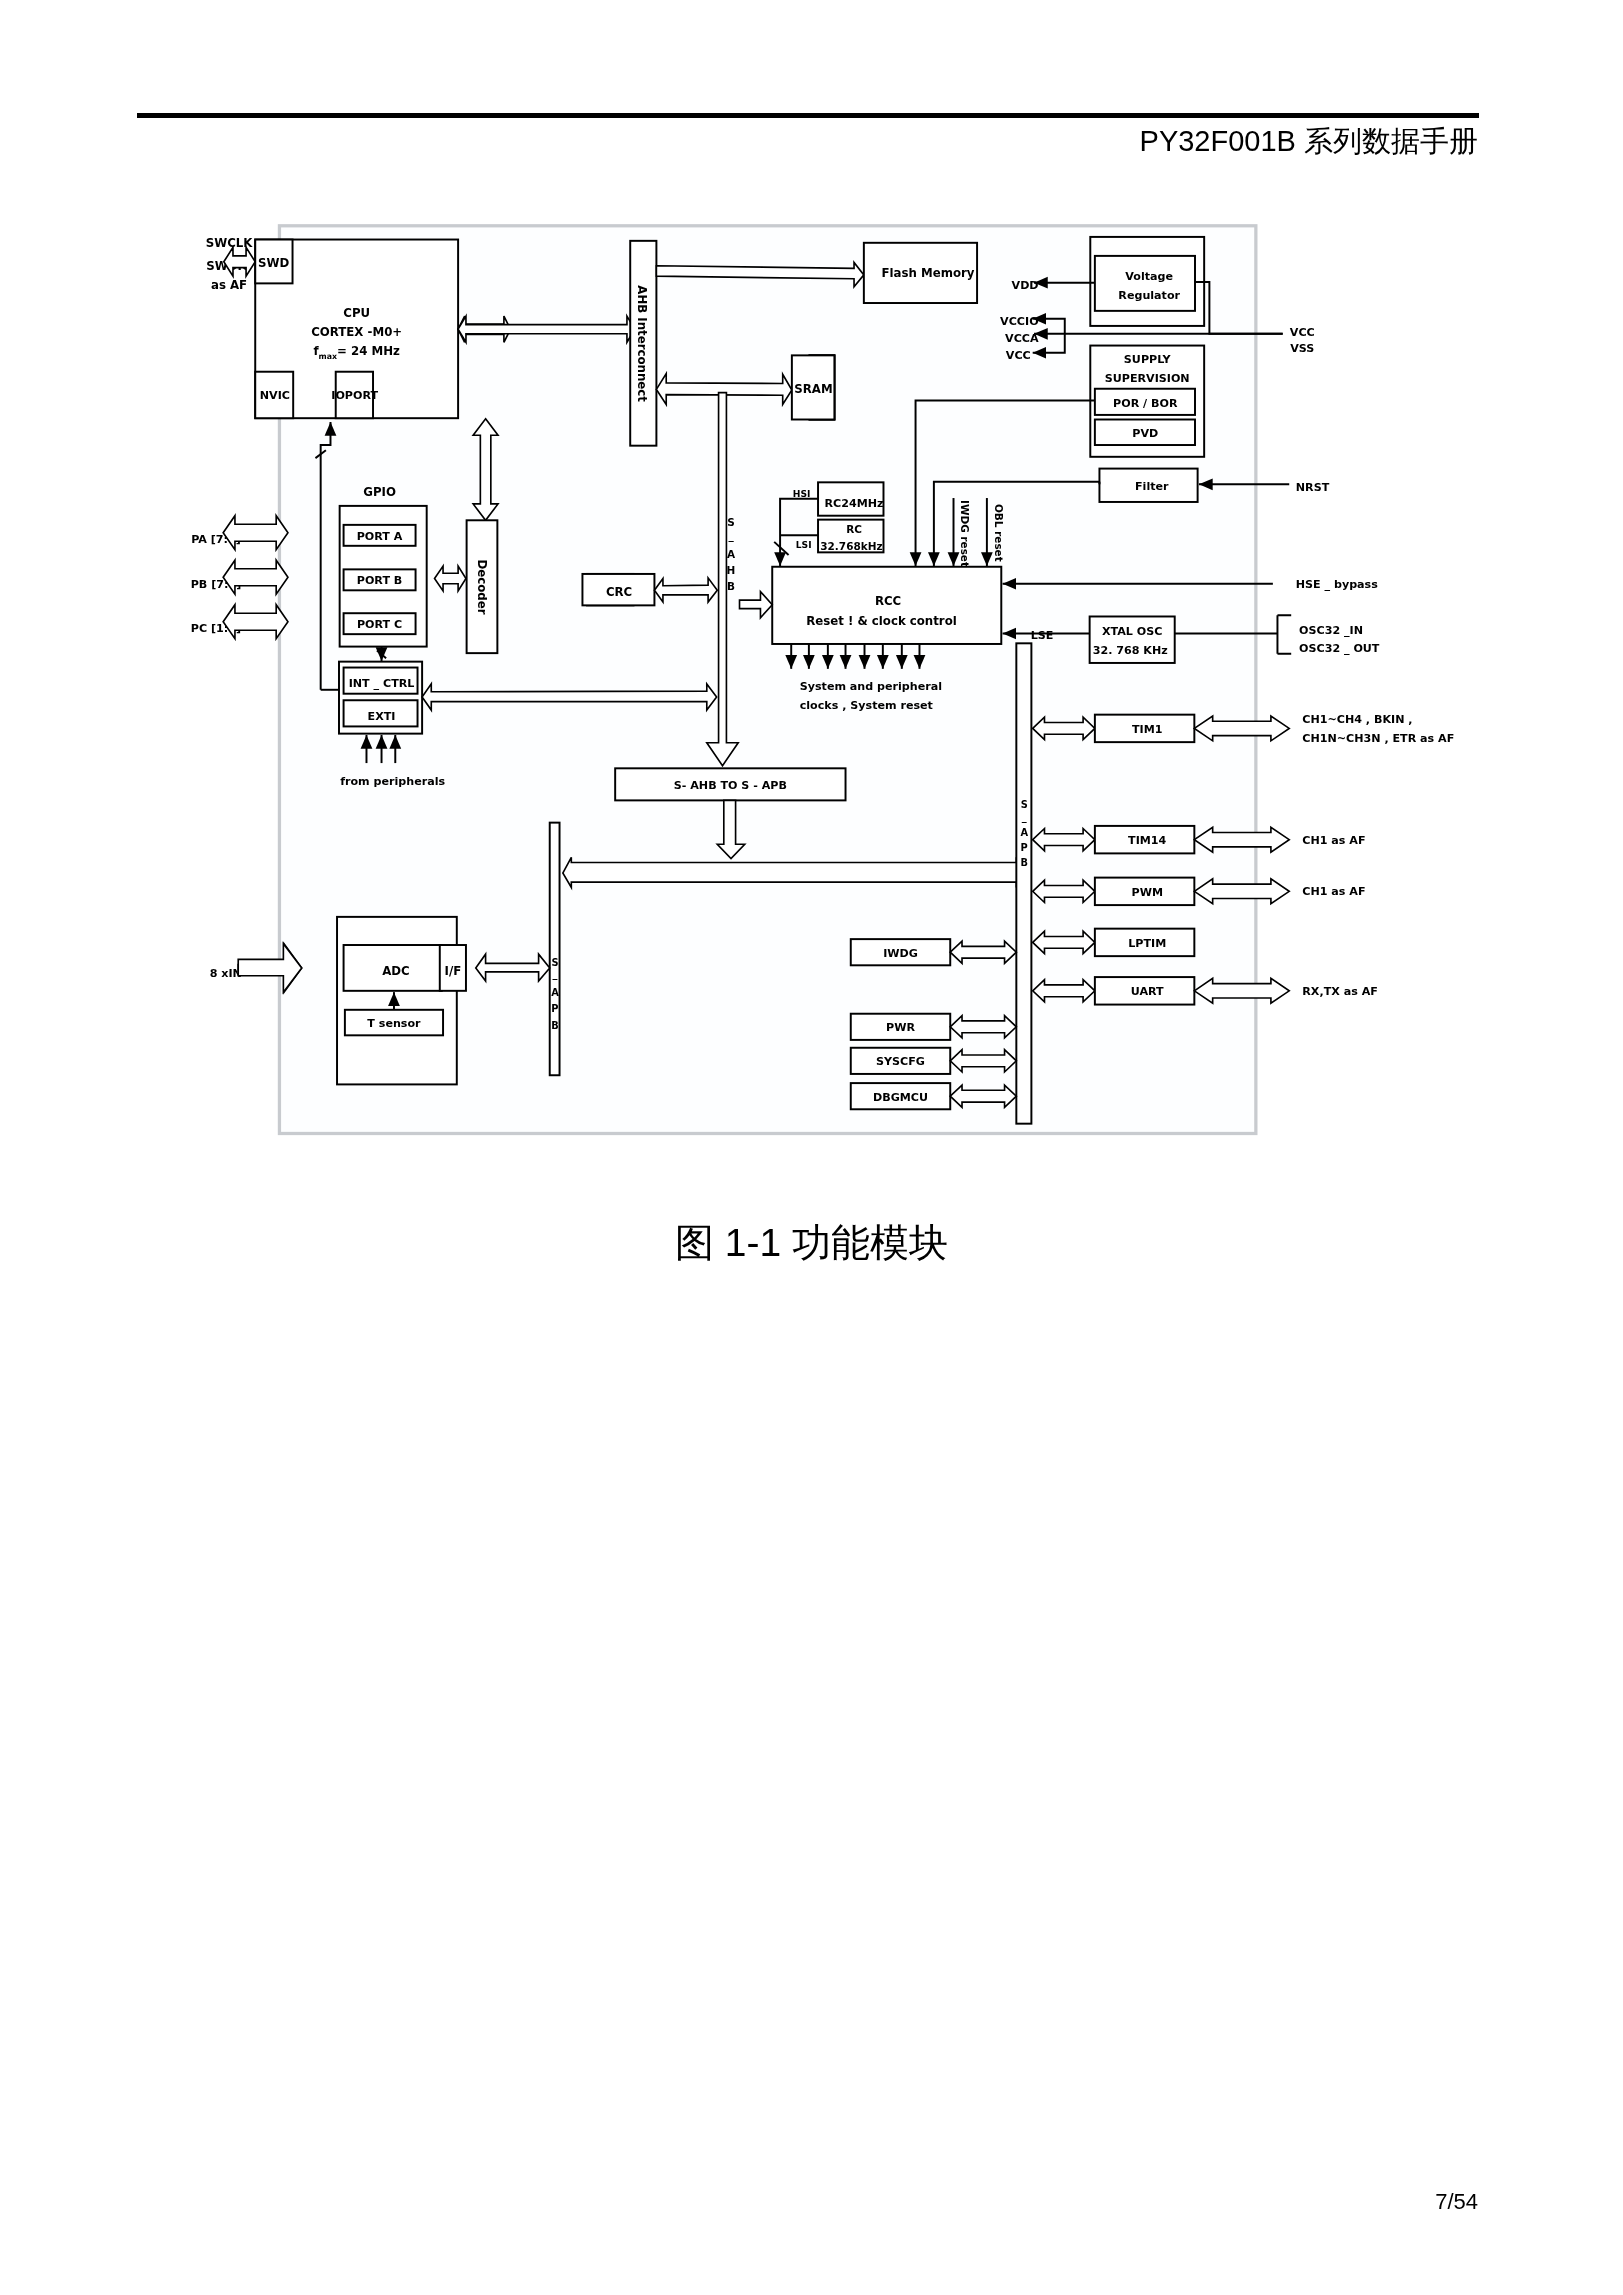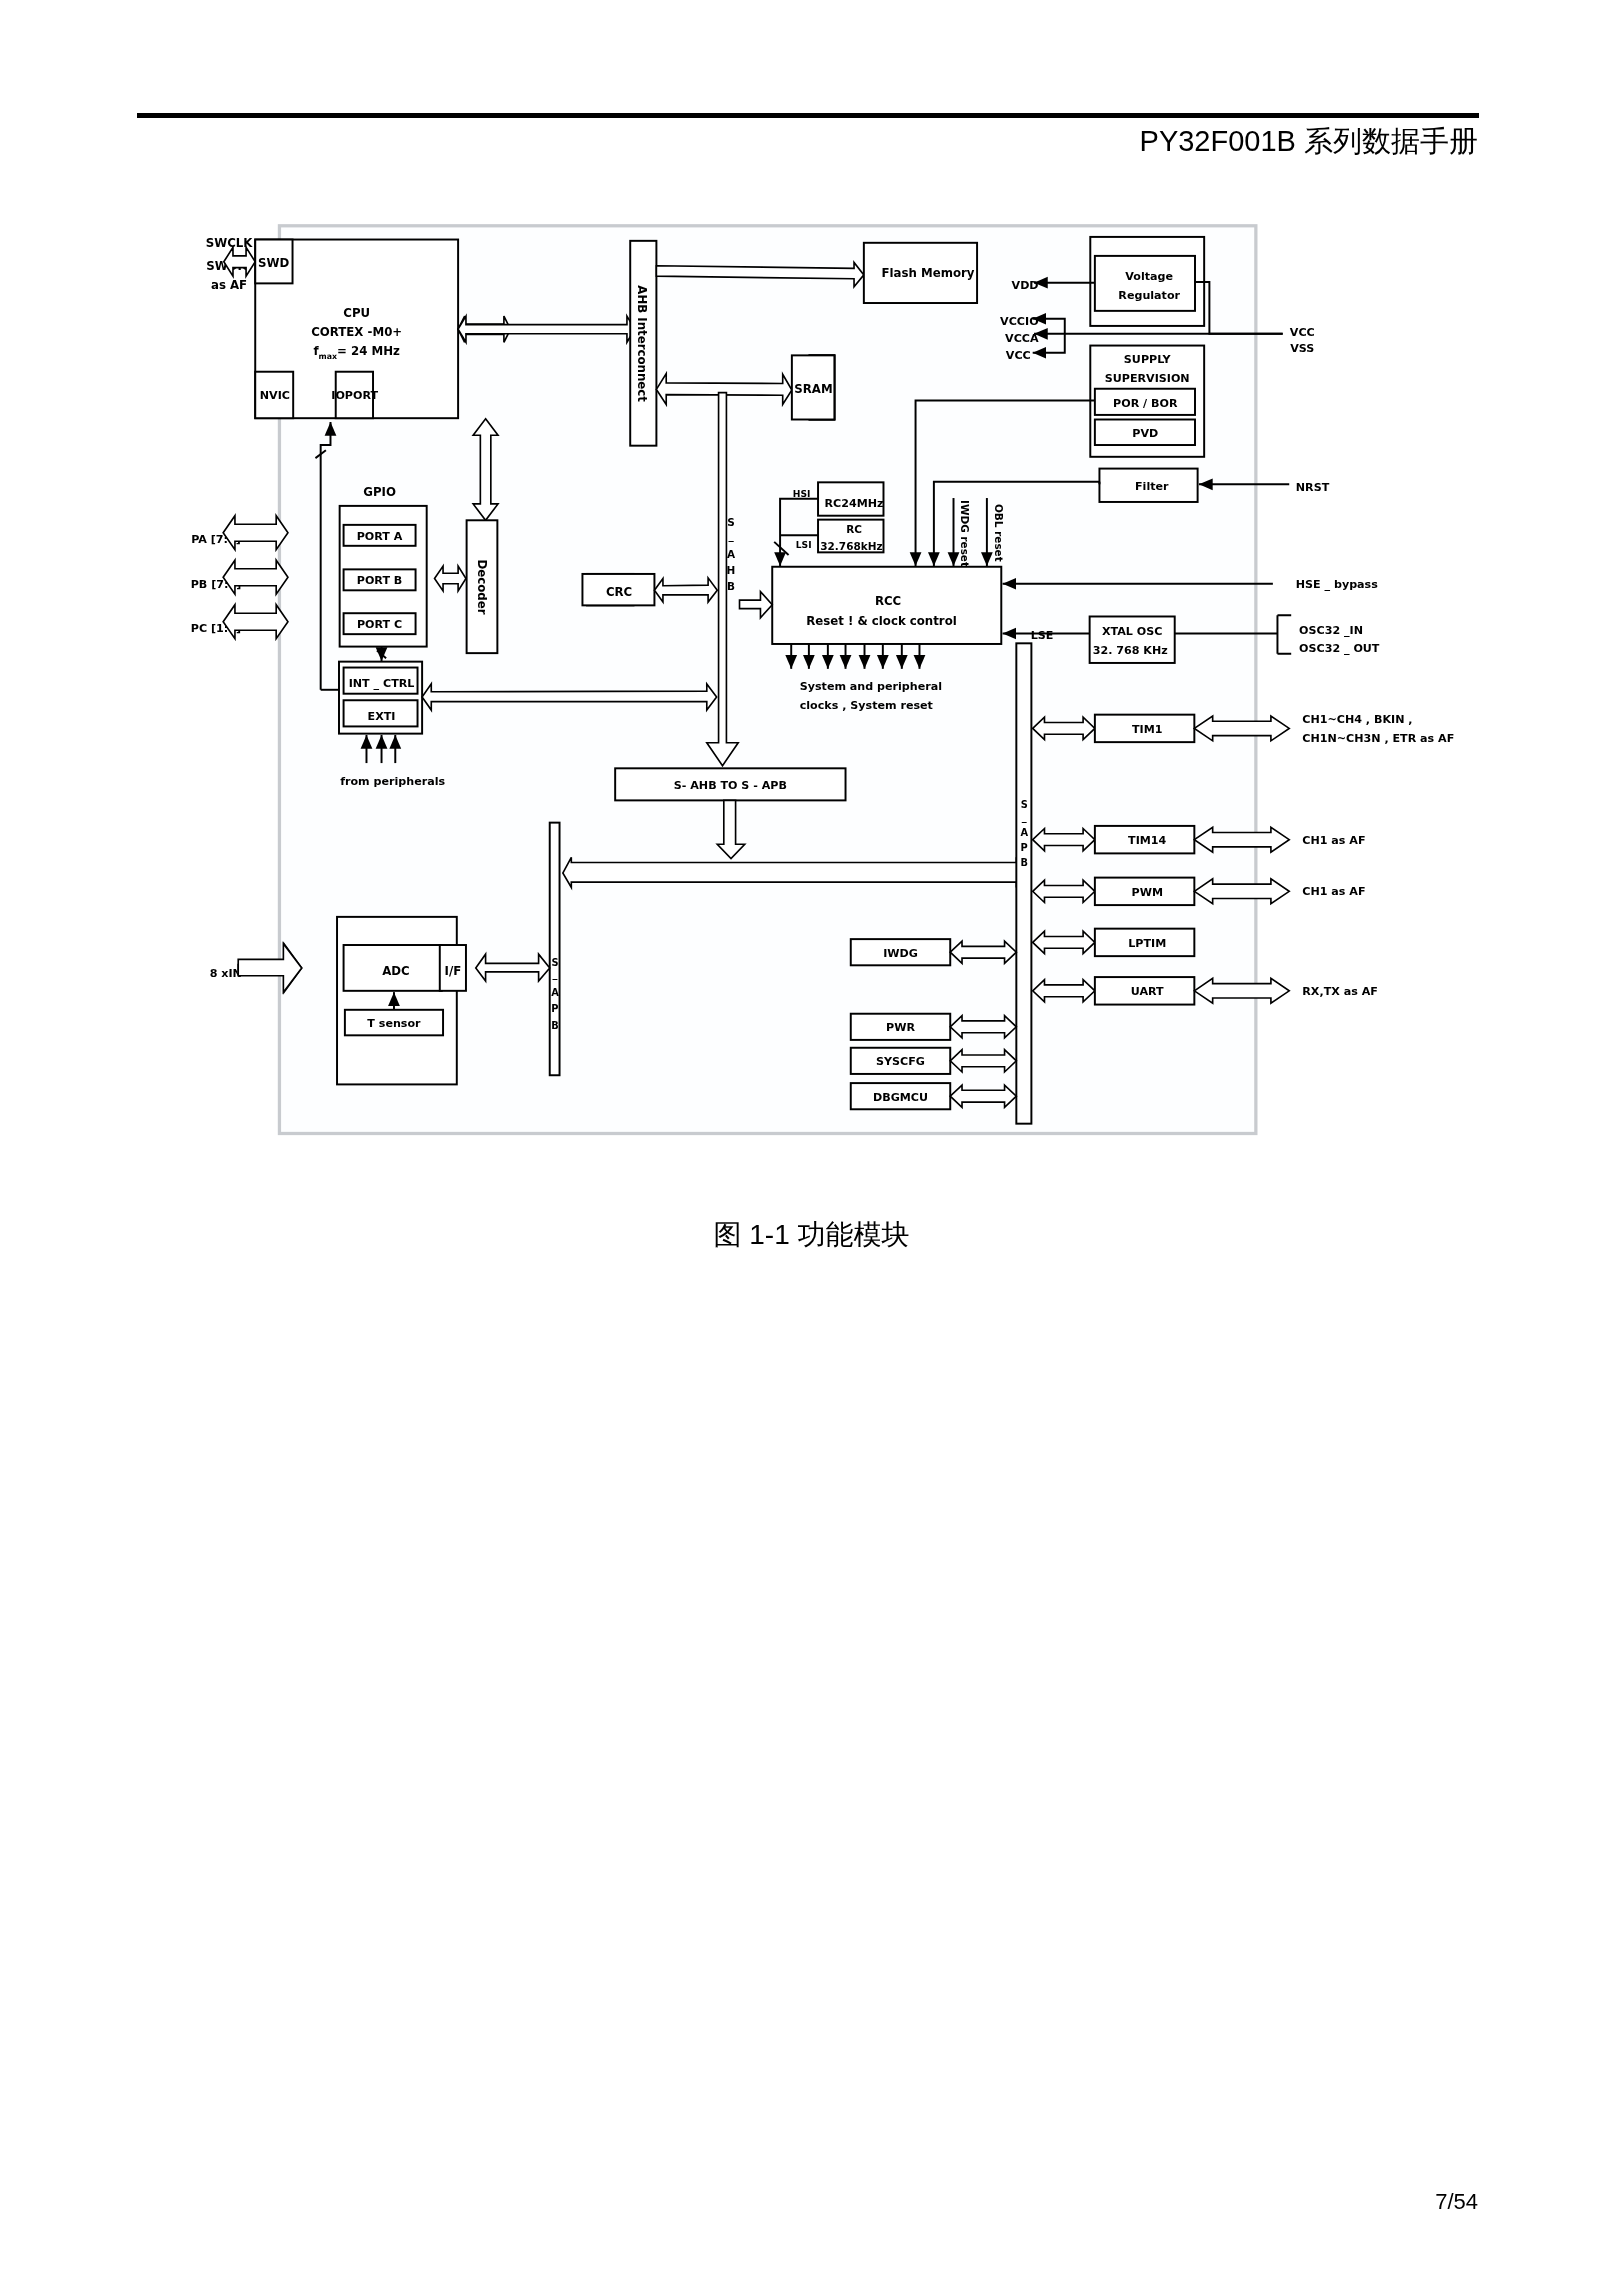--- a/index.html
+++ b/index.html
@@ -1,20 +1,20 @@
 <!DOCTYPE html>
 <html style="font-size:10.5px"><head>
 <meta charset="utf-8">
 <style>
   html, body { margin:0; padding:0; background:#ffffff; }
   body { width:1623px; height:2295px; position:relative; overflow:hidden; font-family:"Liberation Sans", sans-serif; color:#000; }
   .header-title { position:absolute; right:145px; top:80px; font-size:29px; font-family:"Liberation Sans", sans-serif; letter-spacing:0;margin-top:42px; }
   .header-rule { position:absolute; left:137px; top:113px; width:1342px; height:4.6px; background:#000; }
   .figure { position:absolute; left:0; top:0; width:1375px; height:1178px; }
-  .caption { position:absolute; left:0; width:1623px; top:1216px; text-align:center; font-size:28px; font-family:"Liberation Sans", sans-serif; }
+  .caption { position:absolute; left:0; width:1623px; top:1216px; text-align:center; font-size:39px; font-family:"Liberation Sans", sans-serif; }
   .page-num { position:absolute; right:145px; top:2189px; font-size:22px; font-family:"Liberation Sans", sans-serif; }
   svg text { font-family:"DejaVu Sans", sans-serif; font-weight:bold; fill:#000; }
   .bx { fill:#fff; stroke:#000; stroke-width:3; }
   .thin { stroke:#000; stroke-width:3; fill:none; }
   .arr { fill:#fff; stroke:#000; stroke-width:2.5; }
 </style>
 </head>
 <body>
 
 <div class="header-title">PY32F001B 系列数据手册</div>

